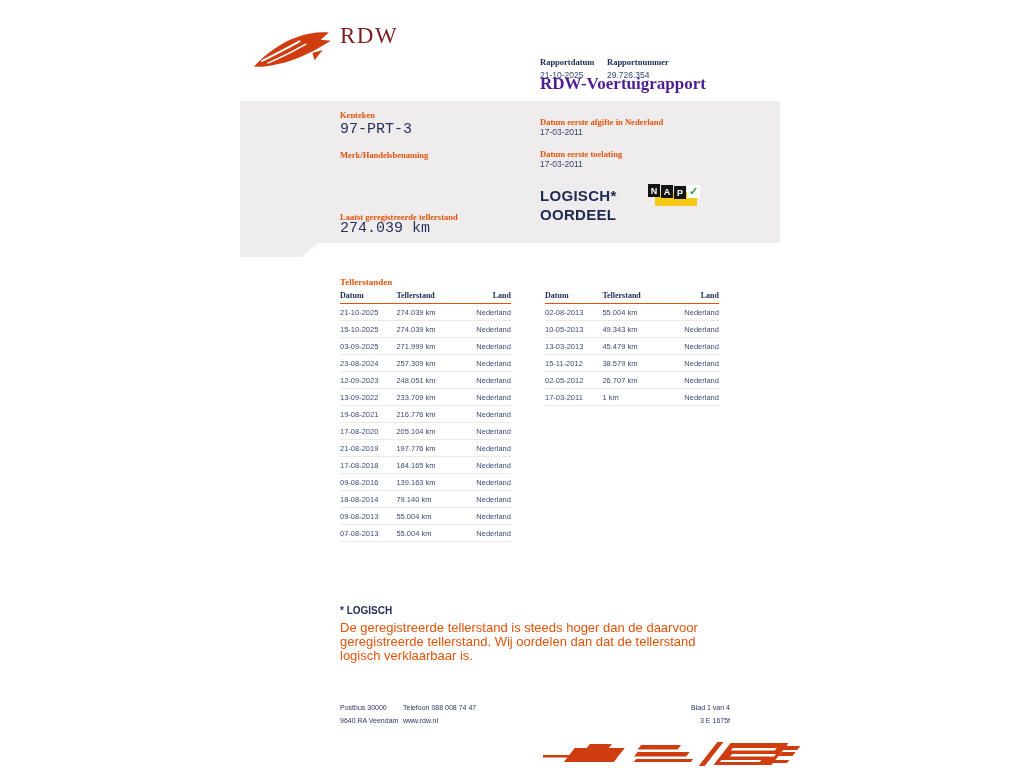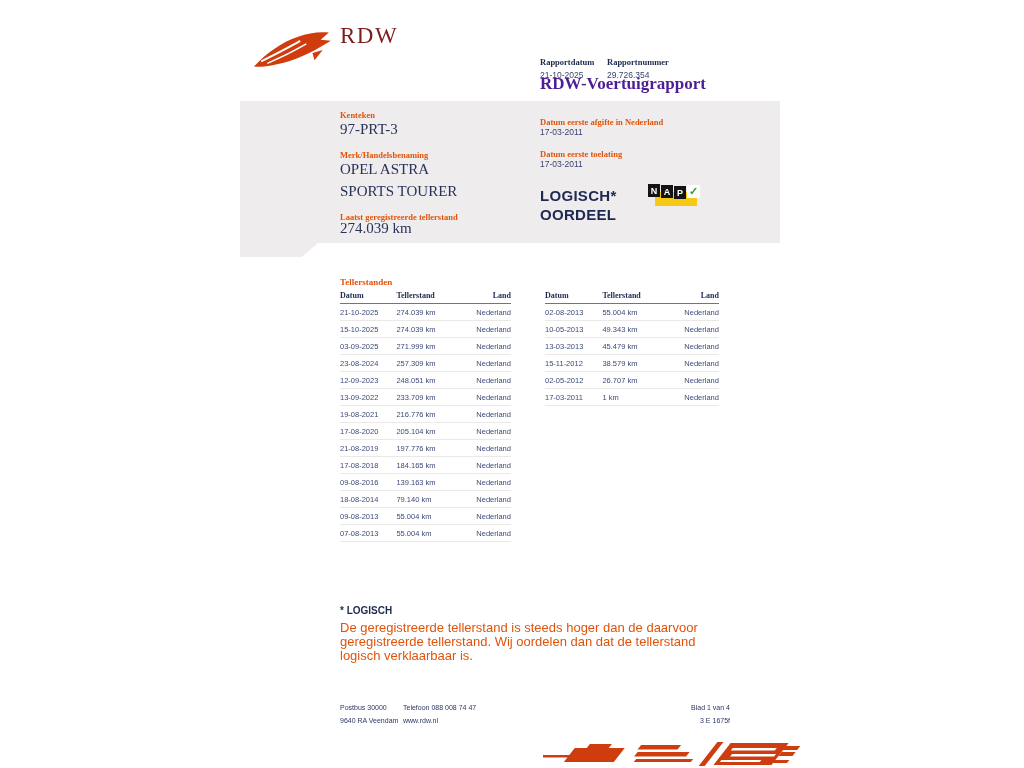--- a/index.html
+++ b/index.html
@@ -16,21 +16,21 @@
   .meta-col{margin-right:11px;min-width:56px;}
   .meta-label{font-family:"Liberation Serif",serif;font-weight:bold;font-size:8.5px;color:#1d2950;}
   .meta-value{font-size:8.5px;color:#39446e;margin-top:3px;}
 
   
   .summary-box{position:absolute;left:240px;top:101px;width:540px;height:142px;background:#efeced;}
   .summary-tail{position:absolute;left:240px;top:243px;width:78px;height:14px;background:#efeced;
                 clip-path:polygon(0 0,100% 0,79% 100%,0 100%);}
   .f-label{position:absolute;font-family:"Liberation Serif",serif;font-weight:bold;
            font-size:8.5px;color:#e2530a;}
-  .f-value{position:absolute;font-family:Liberation Serif, serif;font-size:15px;color:#28325a;}
+  .f-value{position:absolute;font-family:Liberation Mono, monospace;font-size:15px;color:#28325a;}
   .f-value-sm{position:absolute;font-size:8.5px;color:#39446e;}
   .pos-kenteken-l{left:100px;top:9px;}   .pos-kenteken-v{left:100px;top:20px;}
   .pos-merk-l{left:100px;top:49px;}      .pos-merk-v{left:100px;top:57px;width:125px;line-height:22px;}
   .pos-tel-l{left:100px;top:111px;}      .pos-tel-v{left:100px;top:119px;}
   .pos-afg-l{left:300px;top:16px;}       .pos-afg-v{left:300px;top:26px;}
   .pos-toe-l{left:300px;top:48px;}       .pos-toe-v{left:300px;top:58px;}
   .oordeel{position:absolute;left:300px;top:85px;font-weight:bold;font-size:15px;
            line-height:19px;color:#1d2950;letter-spacing:.3px;}
 
   
@@ -92,21 +92,20 @@
       <div class="meta-label">Rapportnummer</div>
       <div class="meta-value">29.726.354</div>
     </div>
   </div>
 
   <div class="summary-box">
     <div class="f-label pos-kenteken-l">Kenteken</div>
     <div class="f-value pos-kenteken-v">97-PRT-3</div>
 
     <div class="f-label pos-merk-l">Merk/Handelsbenaming</div>
-    <div class="f-value pos-merk-v">OPEL ASTRA SPORTS TOURER</div>
 
     <div class="f-label pos-tel-l">Laatst geregistreerde tellerstand</div>
     <div class="f-value pos-tel-v">274.039 km</div>
 
     <div class="f-label pos-afg-l">Datum eerste afgifte in Nederland</div>
     <div class="f-value-sm pos-afg-v">17-03-2011</div>
 
     <div class="f-label pos-toe-l">Datum eerste toelating</div>
     <div class="f-value-sm pos-toe-v">17-03-2011</div>
 

